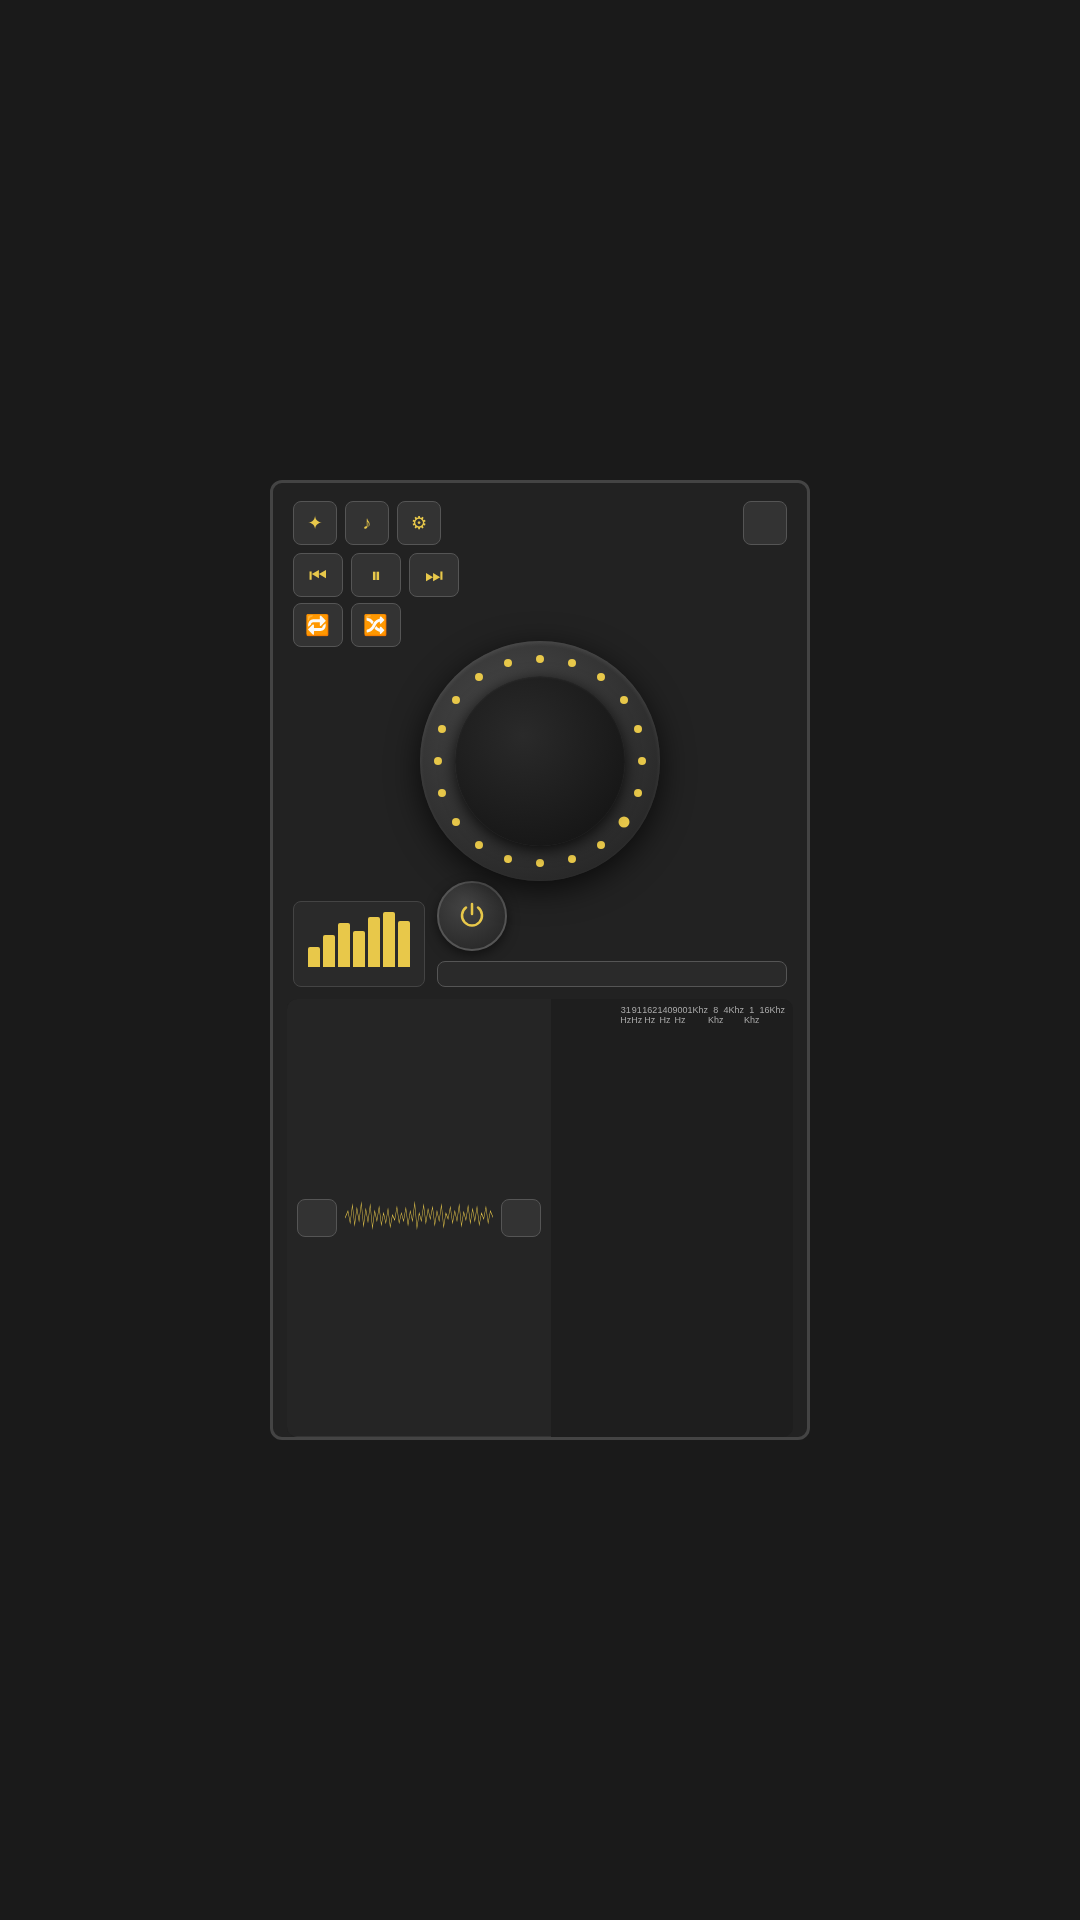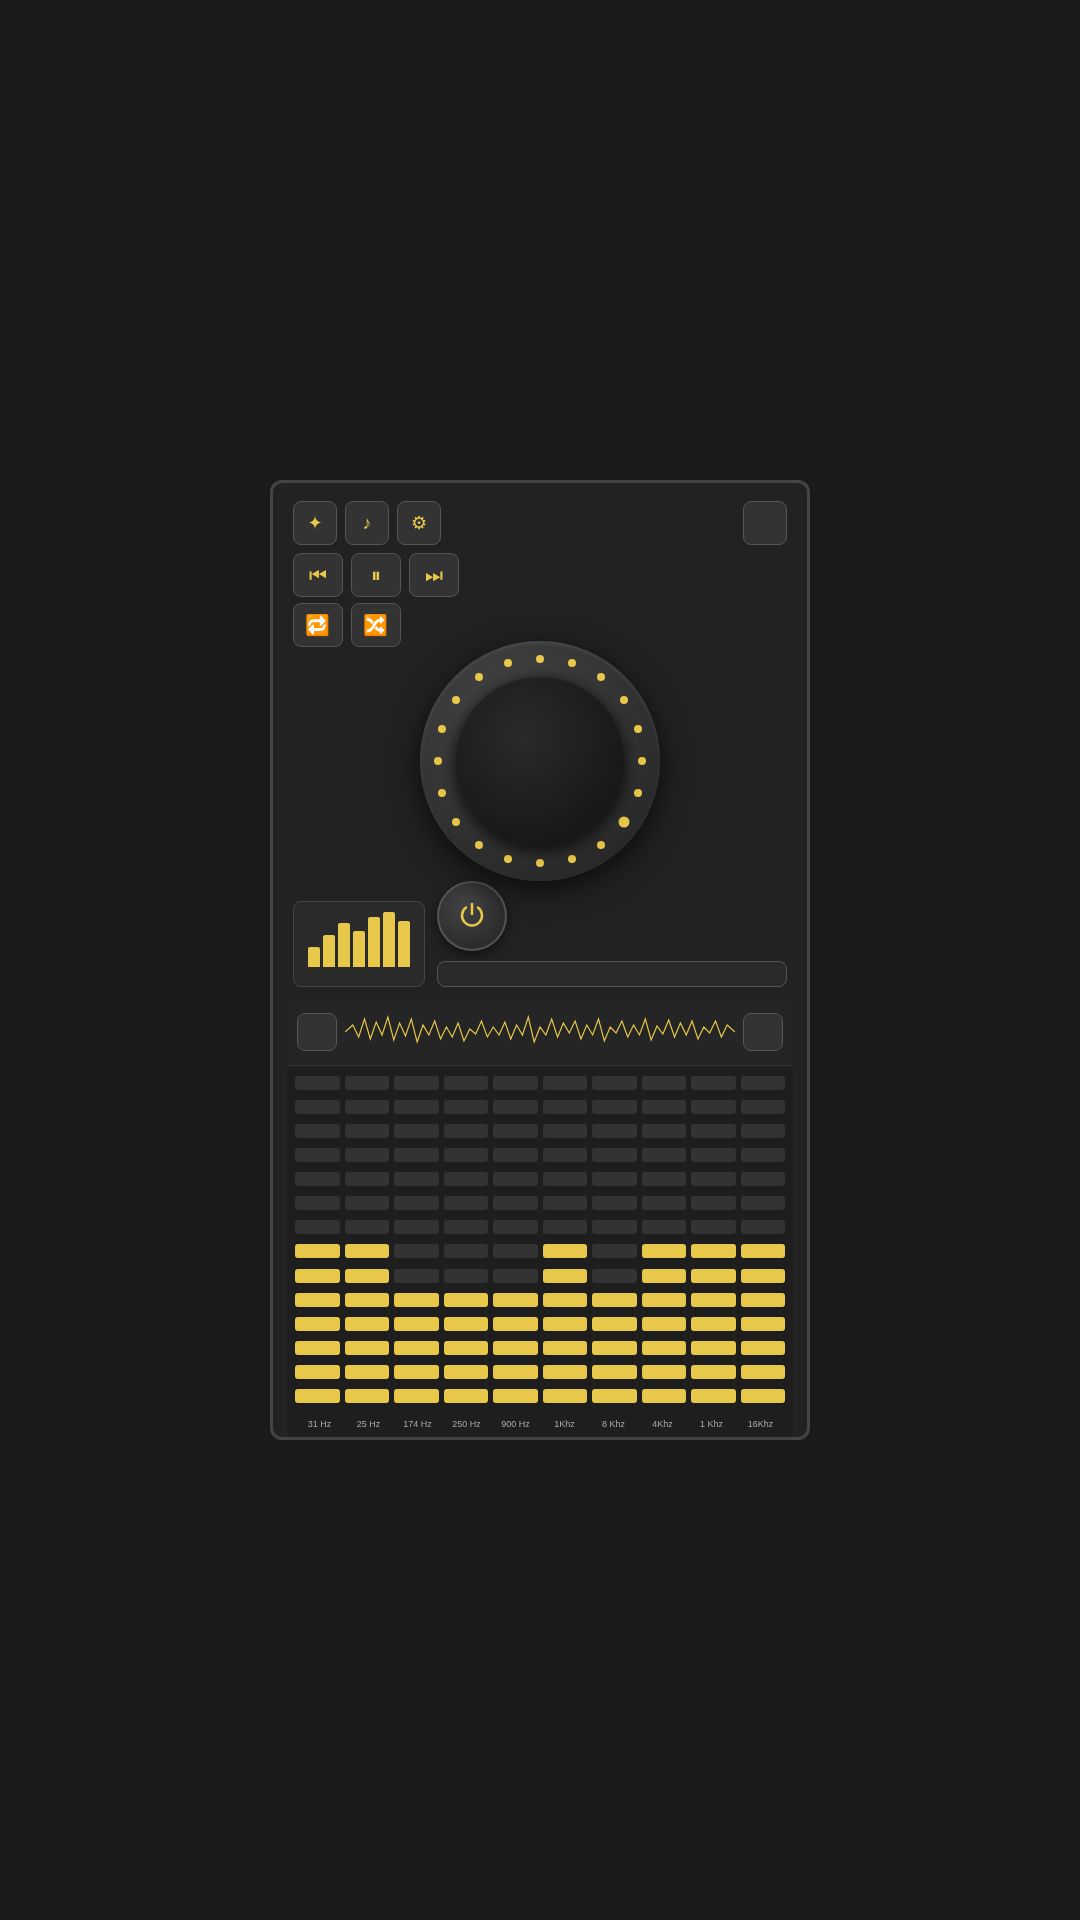--- a/index.html
+++ b/index.html
@@ -196,21 +196,21 @@
       text-align: center;
     }
     
     .eq-section {
       flex: 1;
       margin: 4px 14px 0 14px;
       background: #1e1e1e;
       border-radius: 10px;
       overflow: hidden;
       display: flex;
-      flex-direction: column;
+      flex-direction: row;
     }
     
     .waveform-row {
       display: flex;
       align-items: center;
       padding: 8px 10px;
       gap: 8px;
       background: #252525;
       border-bottom: 1px solid #333;
     }
@@ -511,23 +511,23 @@
           <div class="eq-segment active"></div>
           <div class="eq-segment active"></div>
           <div class="eq-segment active"></div>
           <div class="eq-segment active"></div>
           <div class="eq-segment active"></div>
         </div>
     </div>
 
     <div class="freq-labels" id="freq-labels">
     <div class="freq-label">31 Hz</div>
-        <div class="freq-label">25 Hz</div>
-        <div class="freq-label">174 Hz</div>
-        <div class="freq-label">250 Hz</div>
+        <div class="freq-label">91 Hz</div>
+        <div class="freq-label">162 Hz</div>
+        <div class="freq-label">140 Hz</div>
         <div class="freq-label">900 Hz</div>
         <div class="freq-label">1Khz</div>
         <div class="freq-label">8 Khz</div>
         <div class="freq-label">4Khz</div>
         <div class="freq-label">1 Khz</div>
         <div class="freq-label">16Khz</div>
       </div>
   </div>
 
 </div>

